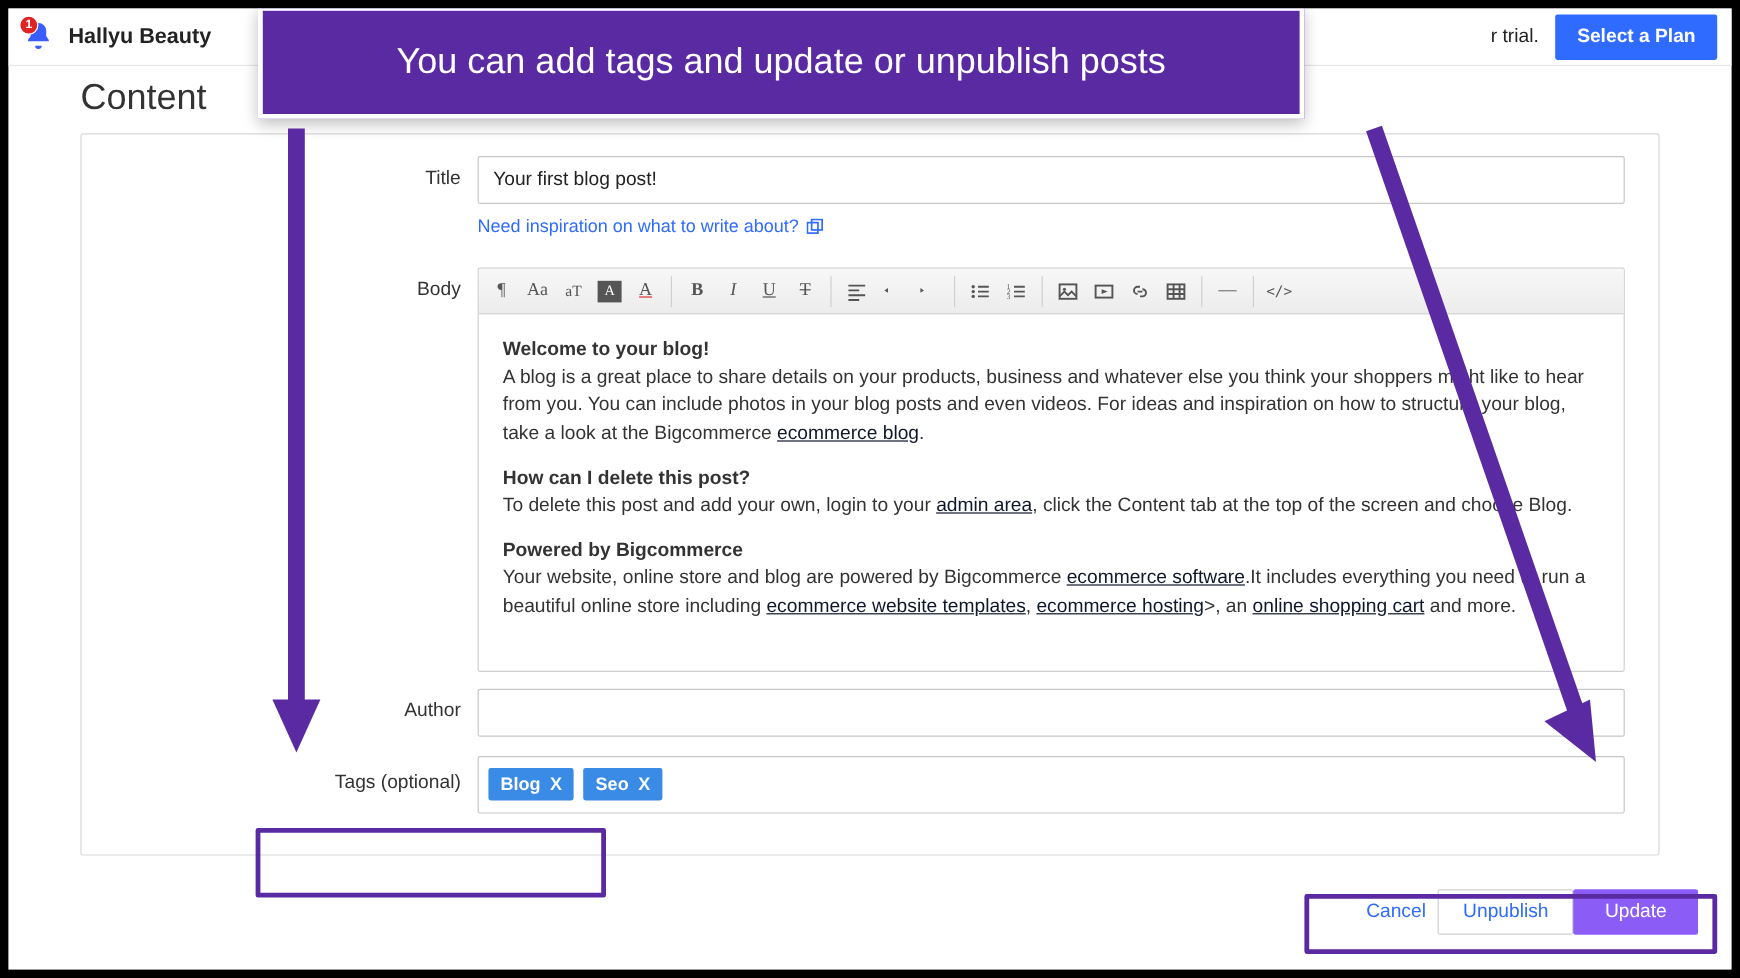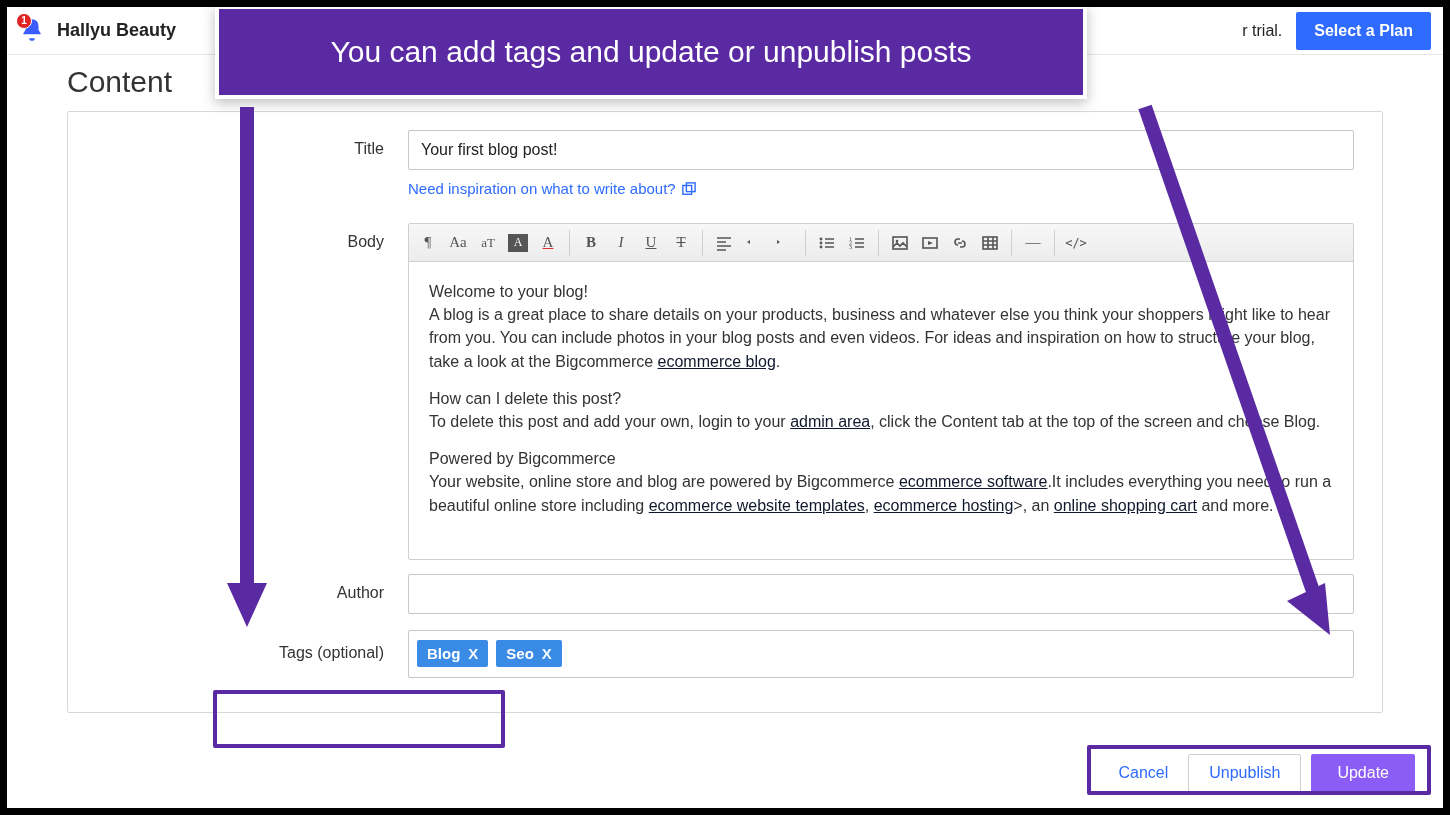--- a/index.html
+++ b/index.html
@@ -46,21 +46,21 @@
       font-size: 30px; font-weight: 400; color: #333;
       padding: 10px 60px 12px;
     }
     .card {
       margin: 0 60px;
       border: 1px solid #d8d8d8;
       border-radius: 2px;
       background: #fff;
       padding: 18px 18px 18px 0;
     }
-    .form-row { display: flex; align-items: flex-start; margin-bottom: 10px; gap: 10px; }
+    .form-row { display: flex; align-items: flex-start; margin-bottom: 10px; }
     .row-label {
       width: 330px; min-width: 330px;
       text-align: right;
       padding: 10px 14px 0 0;
       font-size: 16px; color: #333;
     }
     .row-field { flex: 1; padding-right: 10px; }
     .title-input {
       width: 100%; height: 40px;
       border: 1px solid #c7c7c7; border-radius: 2px;
@@ -89,21 +89,21 @@
     .tb-sep { width: 1px; height: 26px; background: #cfcfcf; margin: 0 6px; }
     .tb-box { background: #555; color: #fff; width: 20px; height: 18px; display:flex; align-items:center; justify-content:center; font-size:12px; }
     .tb-icon { width: 18px; height: 18px; stroke: #555; fill: none; stroke-width: 1.6; }
     .tb-icon-fill { fill: #555; stroke: none; }
 
     .editor-content {
       padding: 18px 20px; font-size: 16px; color: #333; line-height: 1.45;
       font-family: Arial, Helvetica, sans-serif;
     }
     .editor-content p { margin-bottom: 14px; }
-    .editor-content strong { font-weight: 400; }
+    .editor-content strong { font-weight: 700; }
     .editor-content a { color: #0f172a; text-decoration: underline; }
 
     .author-input {
       width: 100%; height: 40px;
       border: 1px solid #c7c7c7; border-radius: 2px;
     }
 
     .tags-row { padding: 6px 0; }
     .tags-box {
       display: flex; align-items: center;
@@ -112,22 +112,22 @@
     }
     .tag-chip {
       background: #3a8be6; color: #fff;
       padding: 5px 10px; font-size: 15px; font-weight: 600;
       display: flex; align-items: center; gap: 8px;
       border-radius: 2px;
     }
     .tag-x { font-weight: 700; cursor: pointer; opacity: 0.95; }
 
     .actions {
-      position: absolute; bottom: 16px; right: 28px;
-      display: flex; align-items: center; gap: 10px;
+      position: absolute; bottom: 29px; right: 28px;
+      display: flex; align-items: center; gap: 0;
     }
     .btn-link { color: #2f6bff; font-size: 16px; background: none; border: none; cursor: pointer; padding: 8px 10px; }
     .btn-outline {
       color: #2f6bff; background: #fff; border: 1px solid #d0d0d0;
       font-size: 16px; padding: 9px 20px; border-radius: 2px; cursor: pointer;
     }
     .btn-primary {
       color: #fff; background: #8b5cf6; border: none;
       font-size: 16px; padding: 10px 26px; border-radius: 2px; cursor: pointer; text-align: center;
     }

